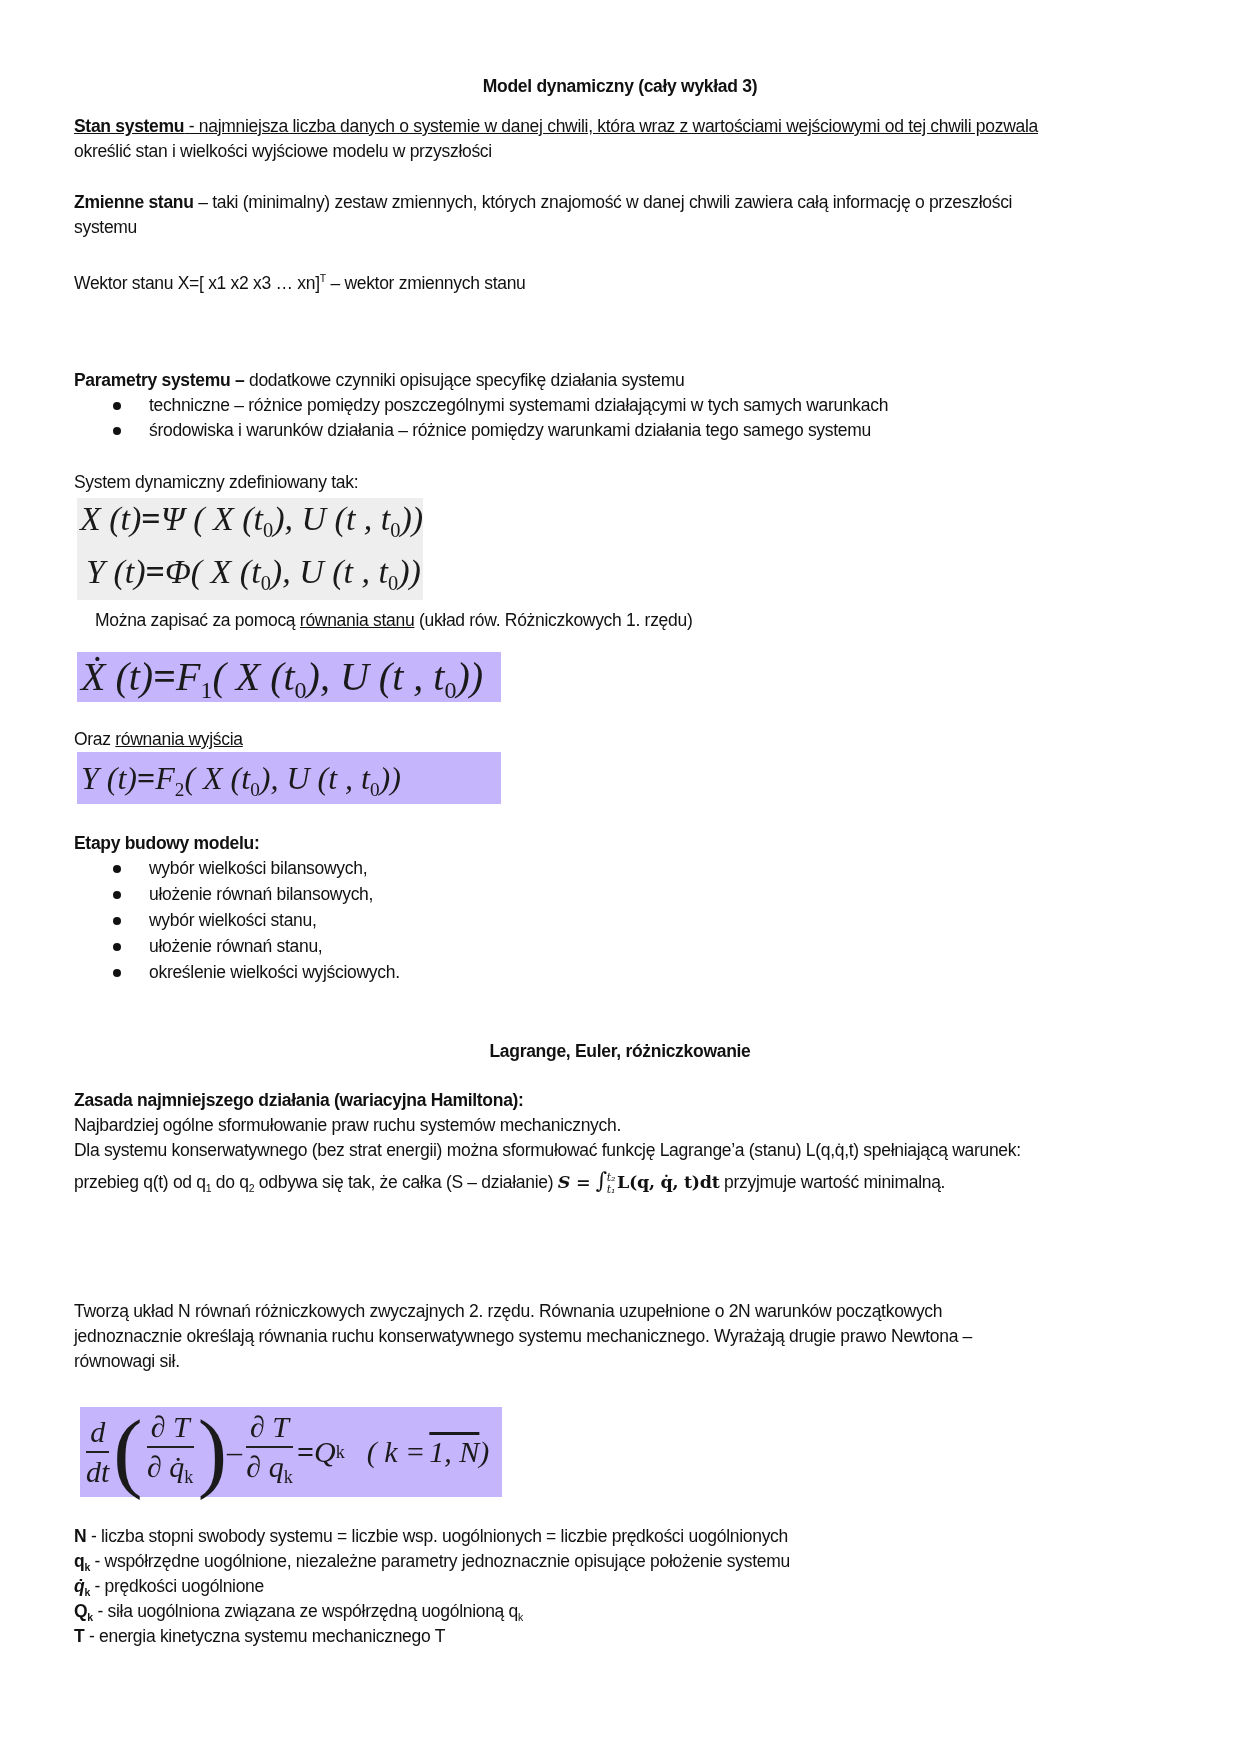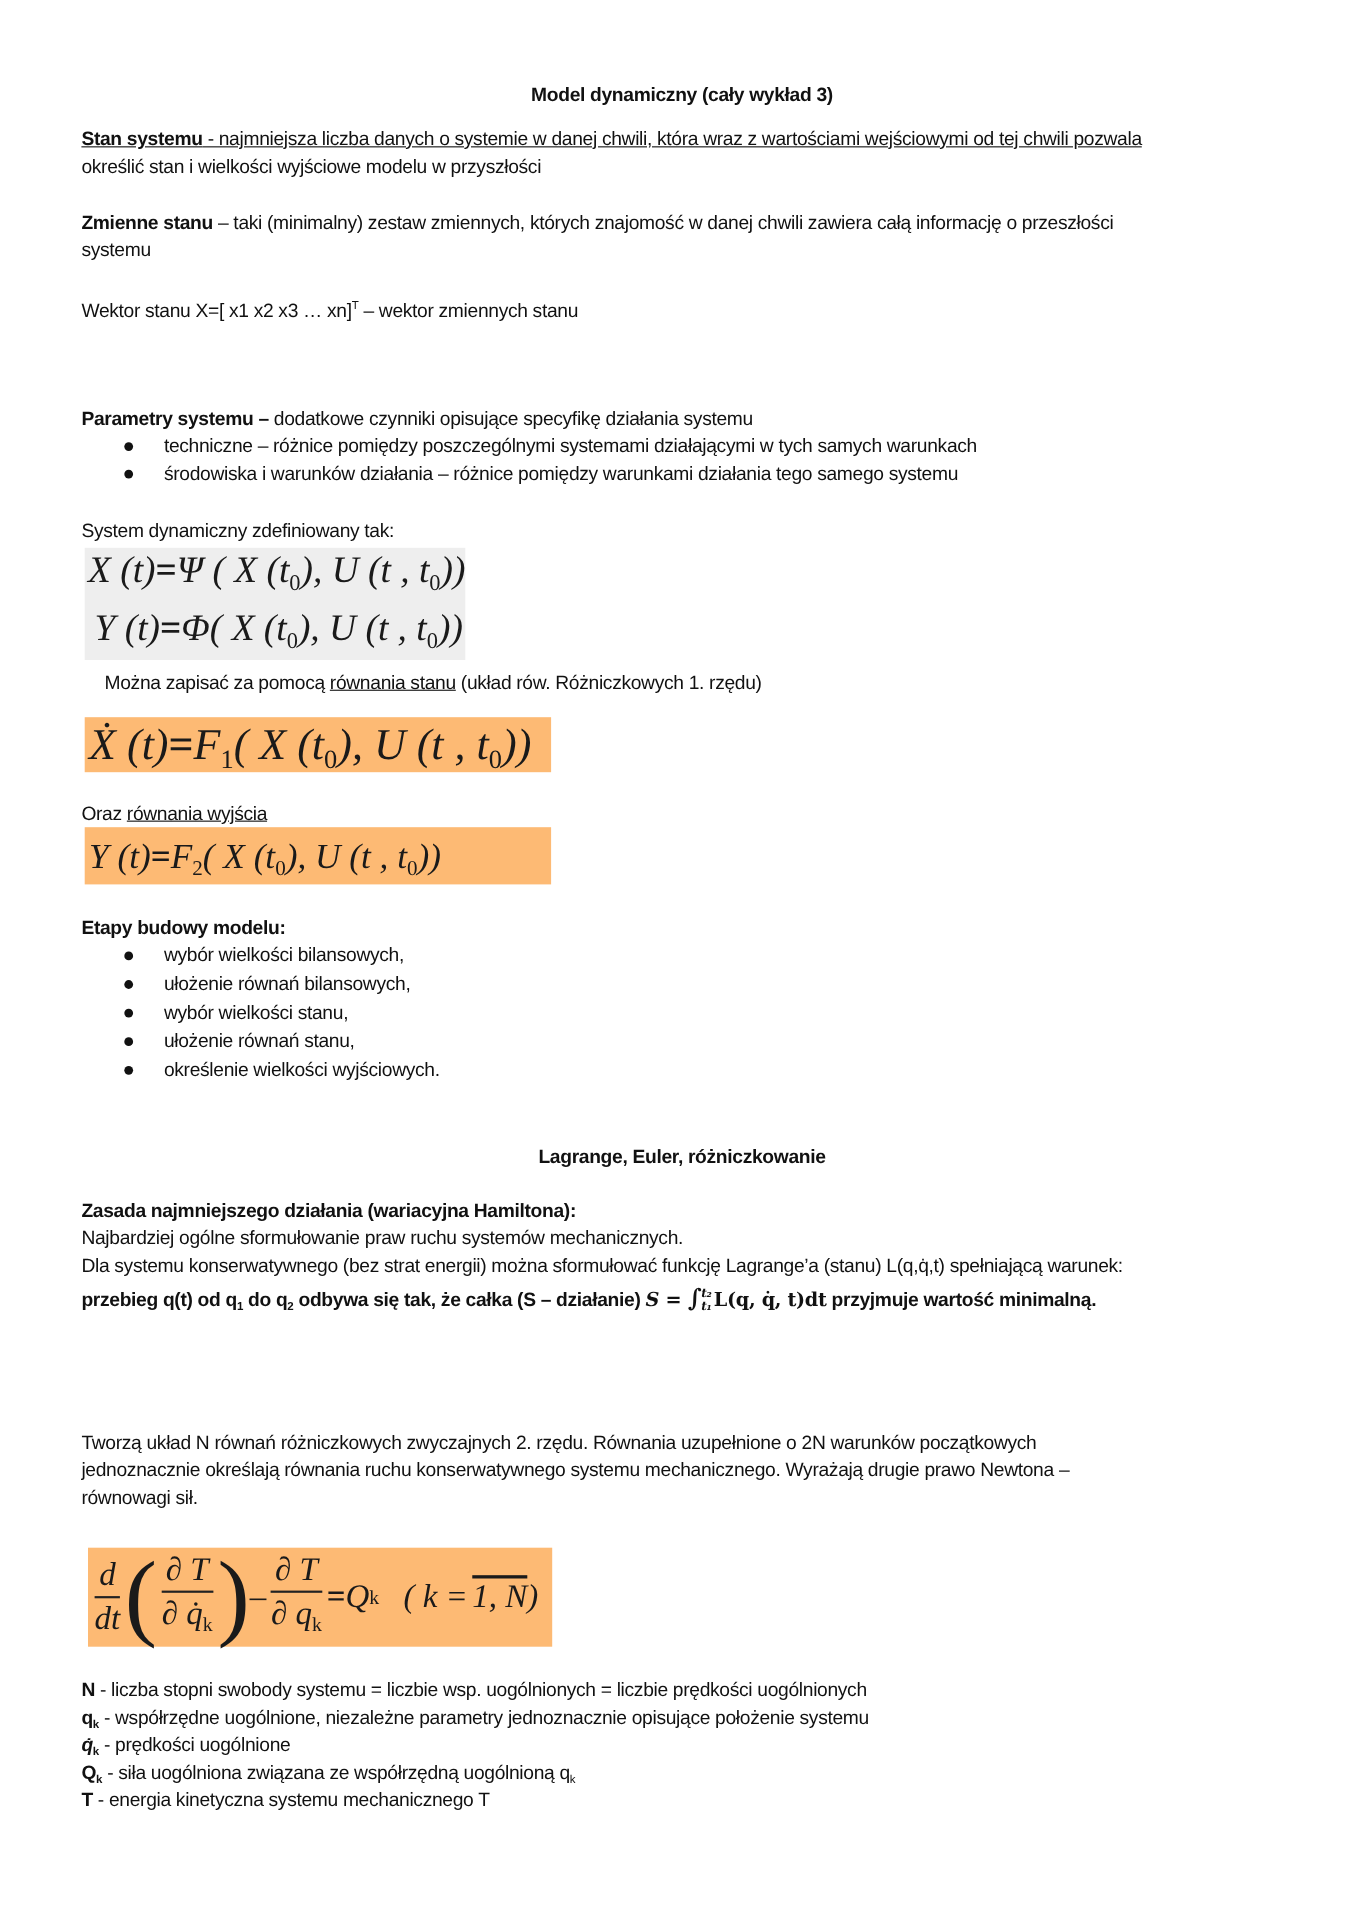--- a/index.html
+++ b/index.html
@@ -12,21 +12,21 @@
   .t { position: absolute; font-size: 17.5px; line-height: 25px; white-space: nowrap; letter-spacing: -0.3px; }
   .c { left: 0; width: 1240px; text-align: center; font-weight: bold; }
   .b { font-weight: bold; }
   .u { text-decoration: underline; }
   .bullet { position: absolute; width: 8px; height: 8px; border-radius: 50%; background: #111; }
   .formula {
     position: absolute; font-family: "Liberation Serif", "DejaVu Serif", serif;
     font-style: italic; color: #1a1a1a; white-space: nowrap;
   }
   .fbg-gray { background: #eeeeee; }
-  .fbg-yellow { background: #fdba74; }
+  .fbg-yellow { background: #c4b5fd; }
   .sub { font-size: 60%; vertical-align: -0.35em; font-style: normal; }
   .sup { font-size: 60%; vertical-align: 0.7em; }
   .frac { display: inline-block; vertical-align: middle; text-align: center; margin: 0 4px; }
   .frac > span { display: block; line-height: 38px; }
   .frac .num { border-bottom: 2px solid #222; padding: 0 4px; }
   .big-paren { font-size: 88px; font-style: normal; vertical-align: middle; line-height: 80px; font-weight: 100; }
   .overline { text-decoration: overline; }
   .integral { font-family: "DejaVu Serif", serif; font-style: normal; }
 </style>
 </head>
@@ -93,21 +93,21 @@
   <div class="bullet" style="left:113px; top:943px;"></div>
   <div class="t" style="left:149px; top:934px;">ułożenie równań stanu,</div>
   <div class="bullet" style="left:113px; top:969px;"></div>
   <div class="t" style="left:149px; top:960px;">określenie wielkości wyjściowych.</div>
 
   <div class="t b" style="left:74px; top:1088px;">Zasada najmniejszego działania (wariacyjna Hamiltona):</div>
 
   <div class="t c" style="top:1039px;">Lagrange, Euler, różniczkowanie</div>
   <div class="t" style="left:74px; top:1113px;">Najbardziej ogólne sformułowanie praw ruchu systemów mechanicznych.</div>
   <div class="t" style="left:74px; top:1138px;">Dla systemu konserwatywnego (bez strat energii) można sformułować funkcję Lagrange’a (stanu) L(q,q̇,t) spełniającą warunek:</div>
-  <div class="t" style="left:74px; top:1168px;font-weight:bold;">
+  <div class="t" style="left:74px; top:1168px;">
     <span>przebieg q(t) od q</span><span class="sub">1</span><span> do q</span><span class="sub">2</span><span>  odbywa się tak, że całka (S – działanie) </span><span style="font-family:'DejaVu Serif',serif;"><i><b>S =</b></i> <span class="integral" style="font-size:22px;">∫</span><span style="display:inline-block; vertical-align:middle; font-size:11px; line-height:12px; margin-right:2px;"><i style="display:block;">t₂</i><i style="display:block;">t₁</i></span><b>L(q, q̇, t)dt</b></span><span>  przyjmuje wartość minimalną.</span>
   </div>
 
   <div class="t" style="left:74px; top:1299px;">Tworzą układ N równań różniczkowych zwyczajnych 2. rzędu. Równania uzupełnione o 2N warunków początkowych</div>
   <div class="t" style="left:74px; top:1324px;">jednoznacznie określają równania ruchu konserwatywnego systemu mechanicznego. Wyrażają drugie prawo Newtona –</div>
   <div class="t" style="left:74px; top:1349px;">równowagi sił.</div>
 
   <div class="formula fbg-yellow" style="left:80px; top:1407px; width:420px; height:90px; font-size:30px; display:flex; align-items:center; padding-left:2px;">
     <span class="frac">
         <span class="num">d</span>

